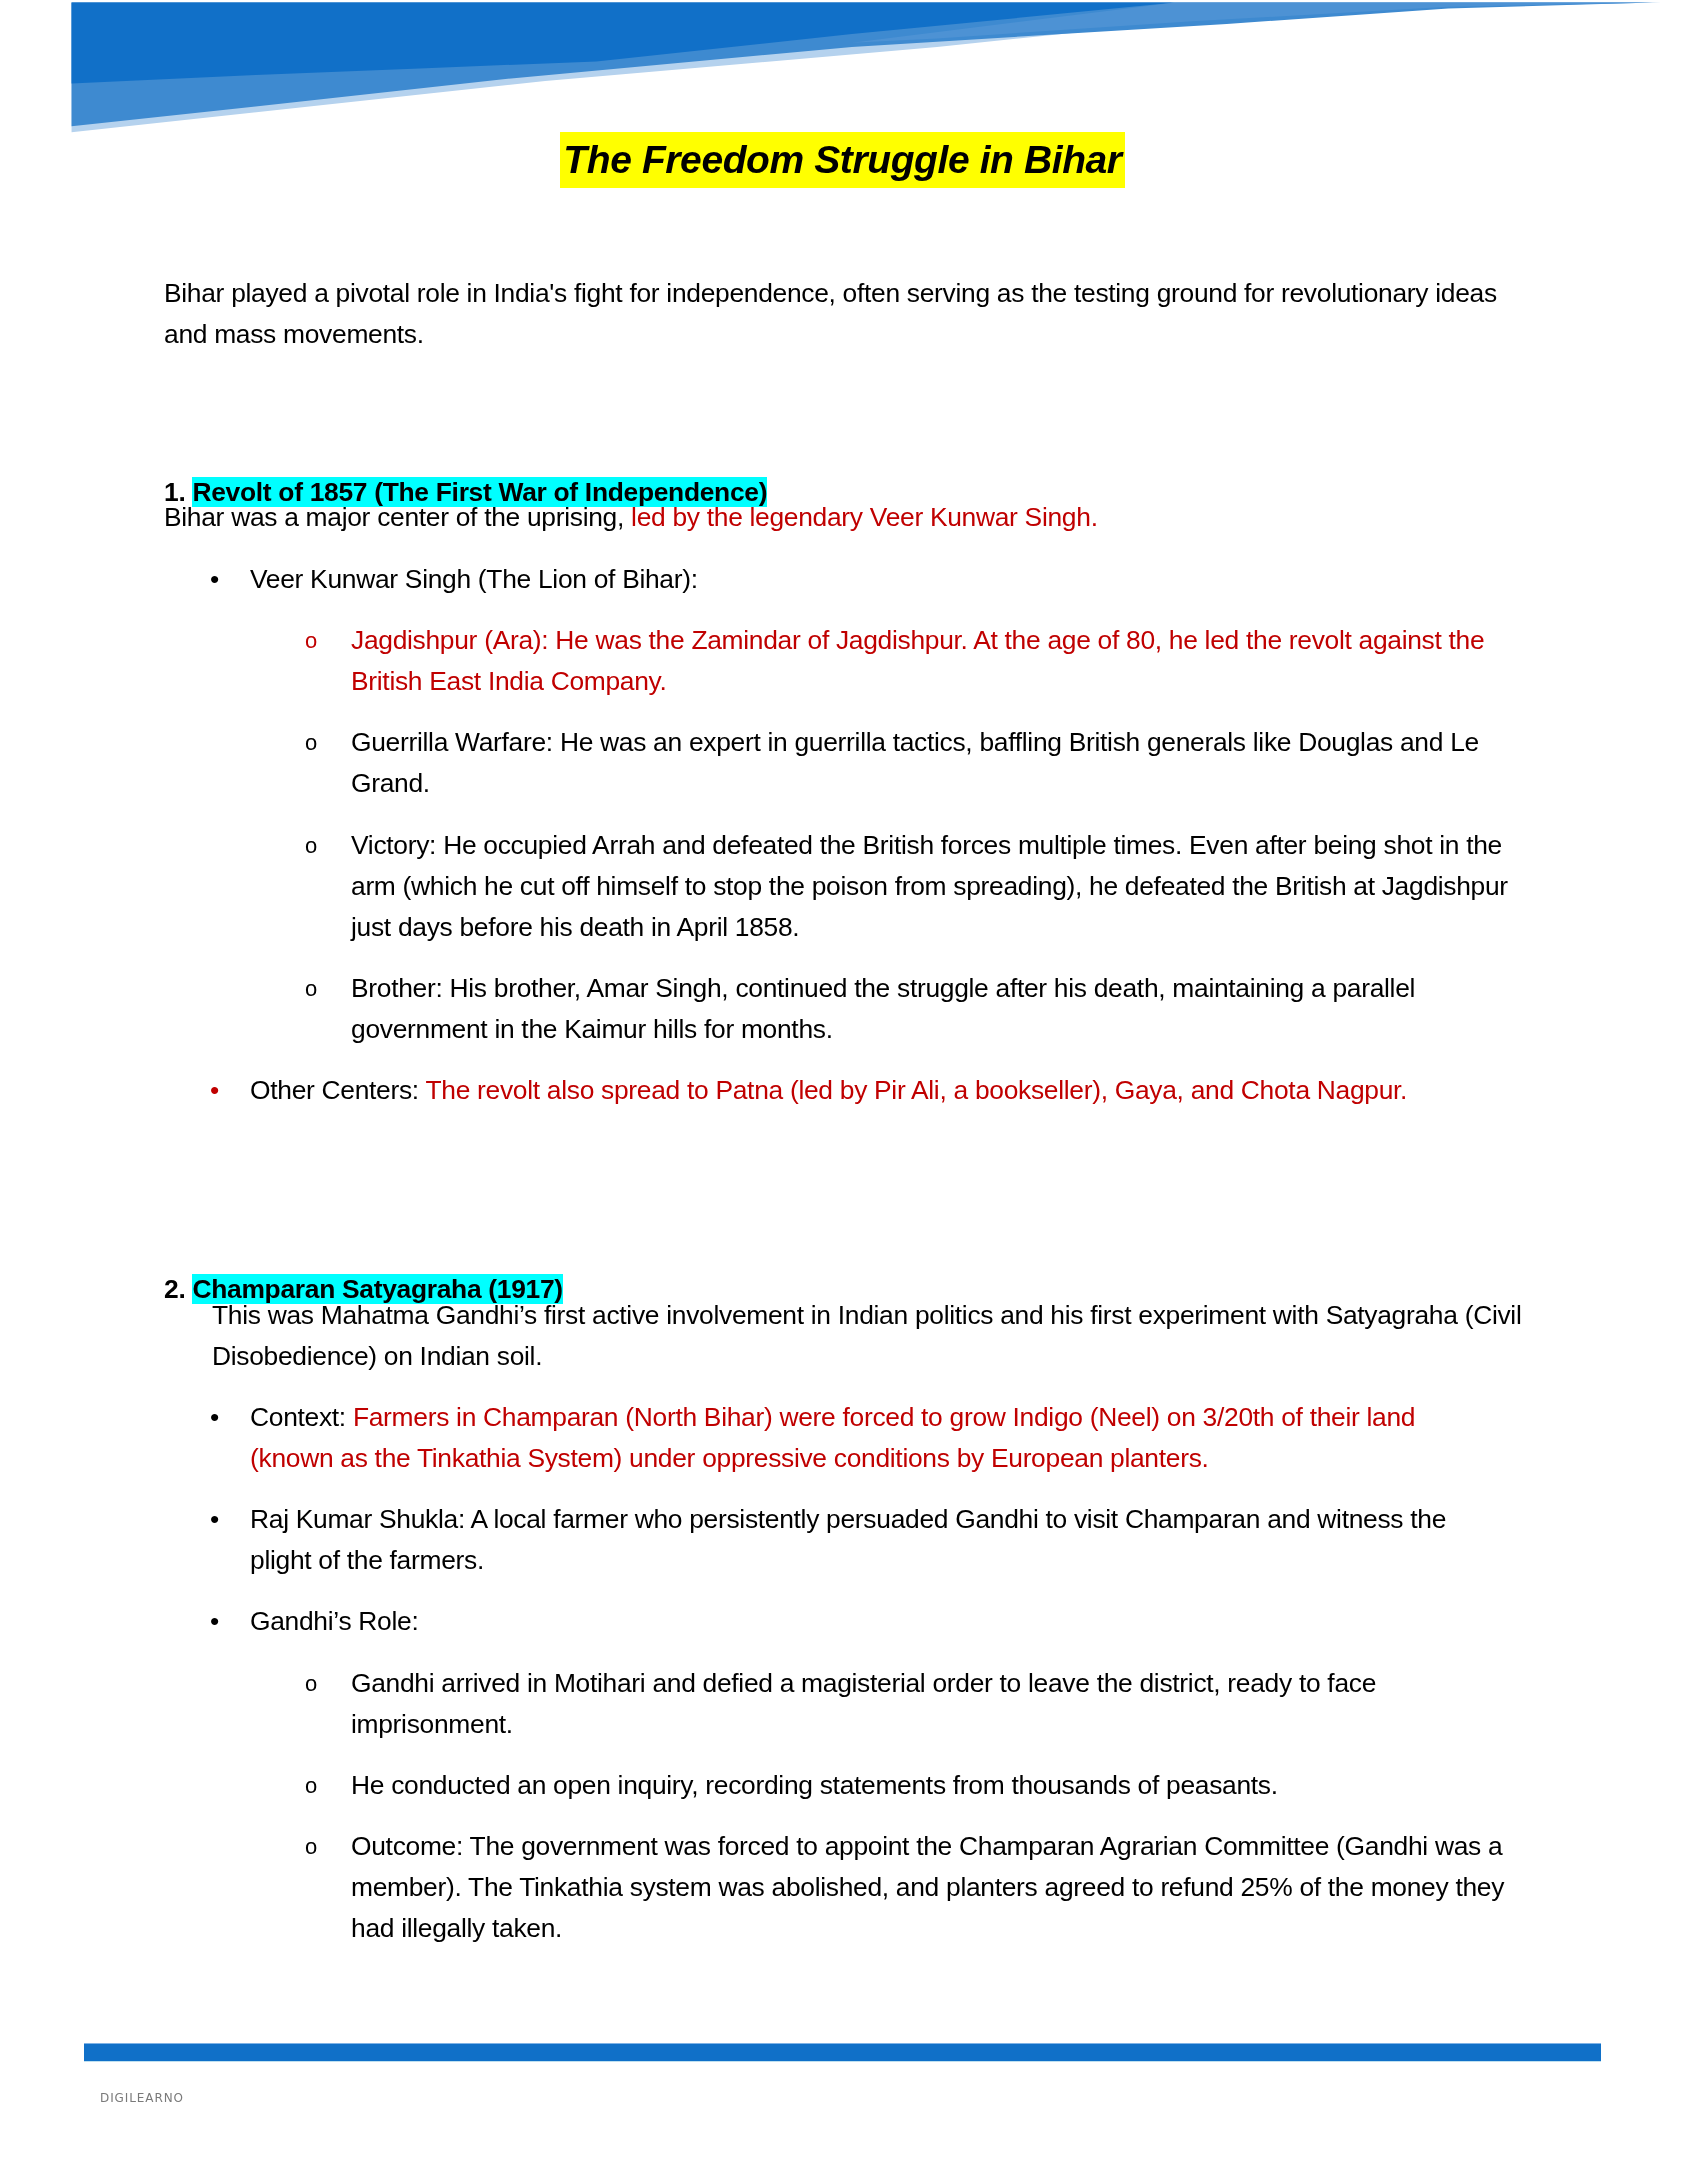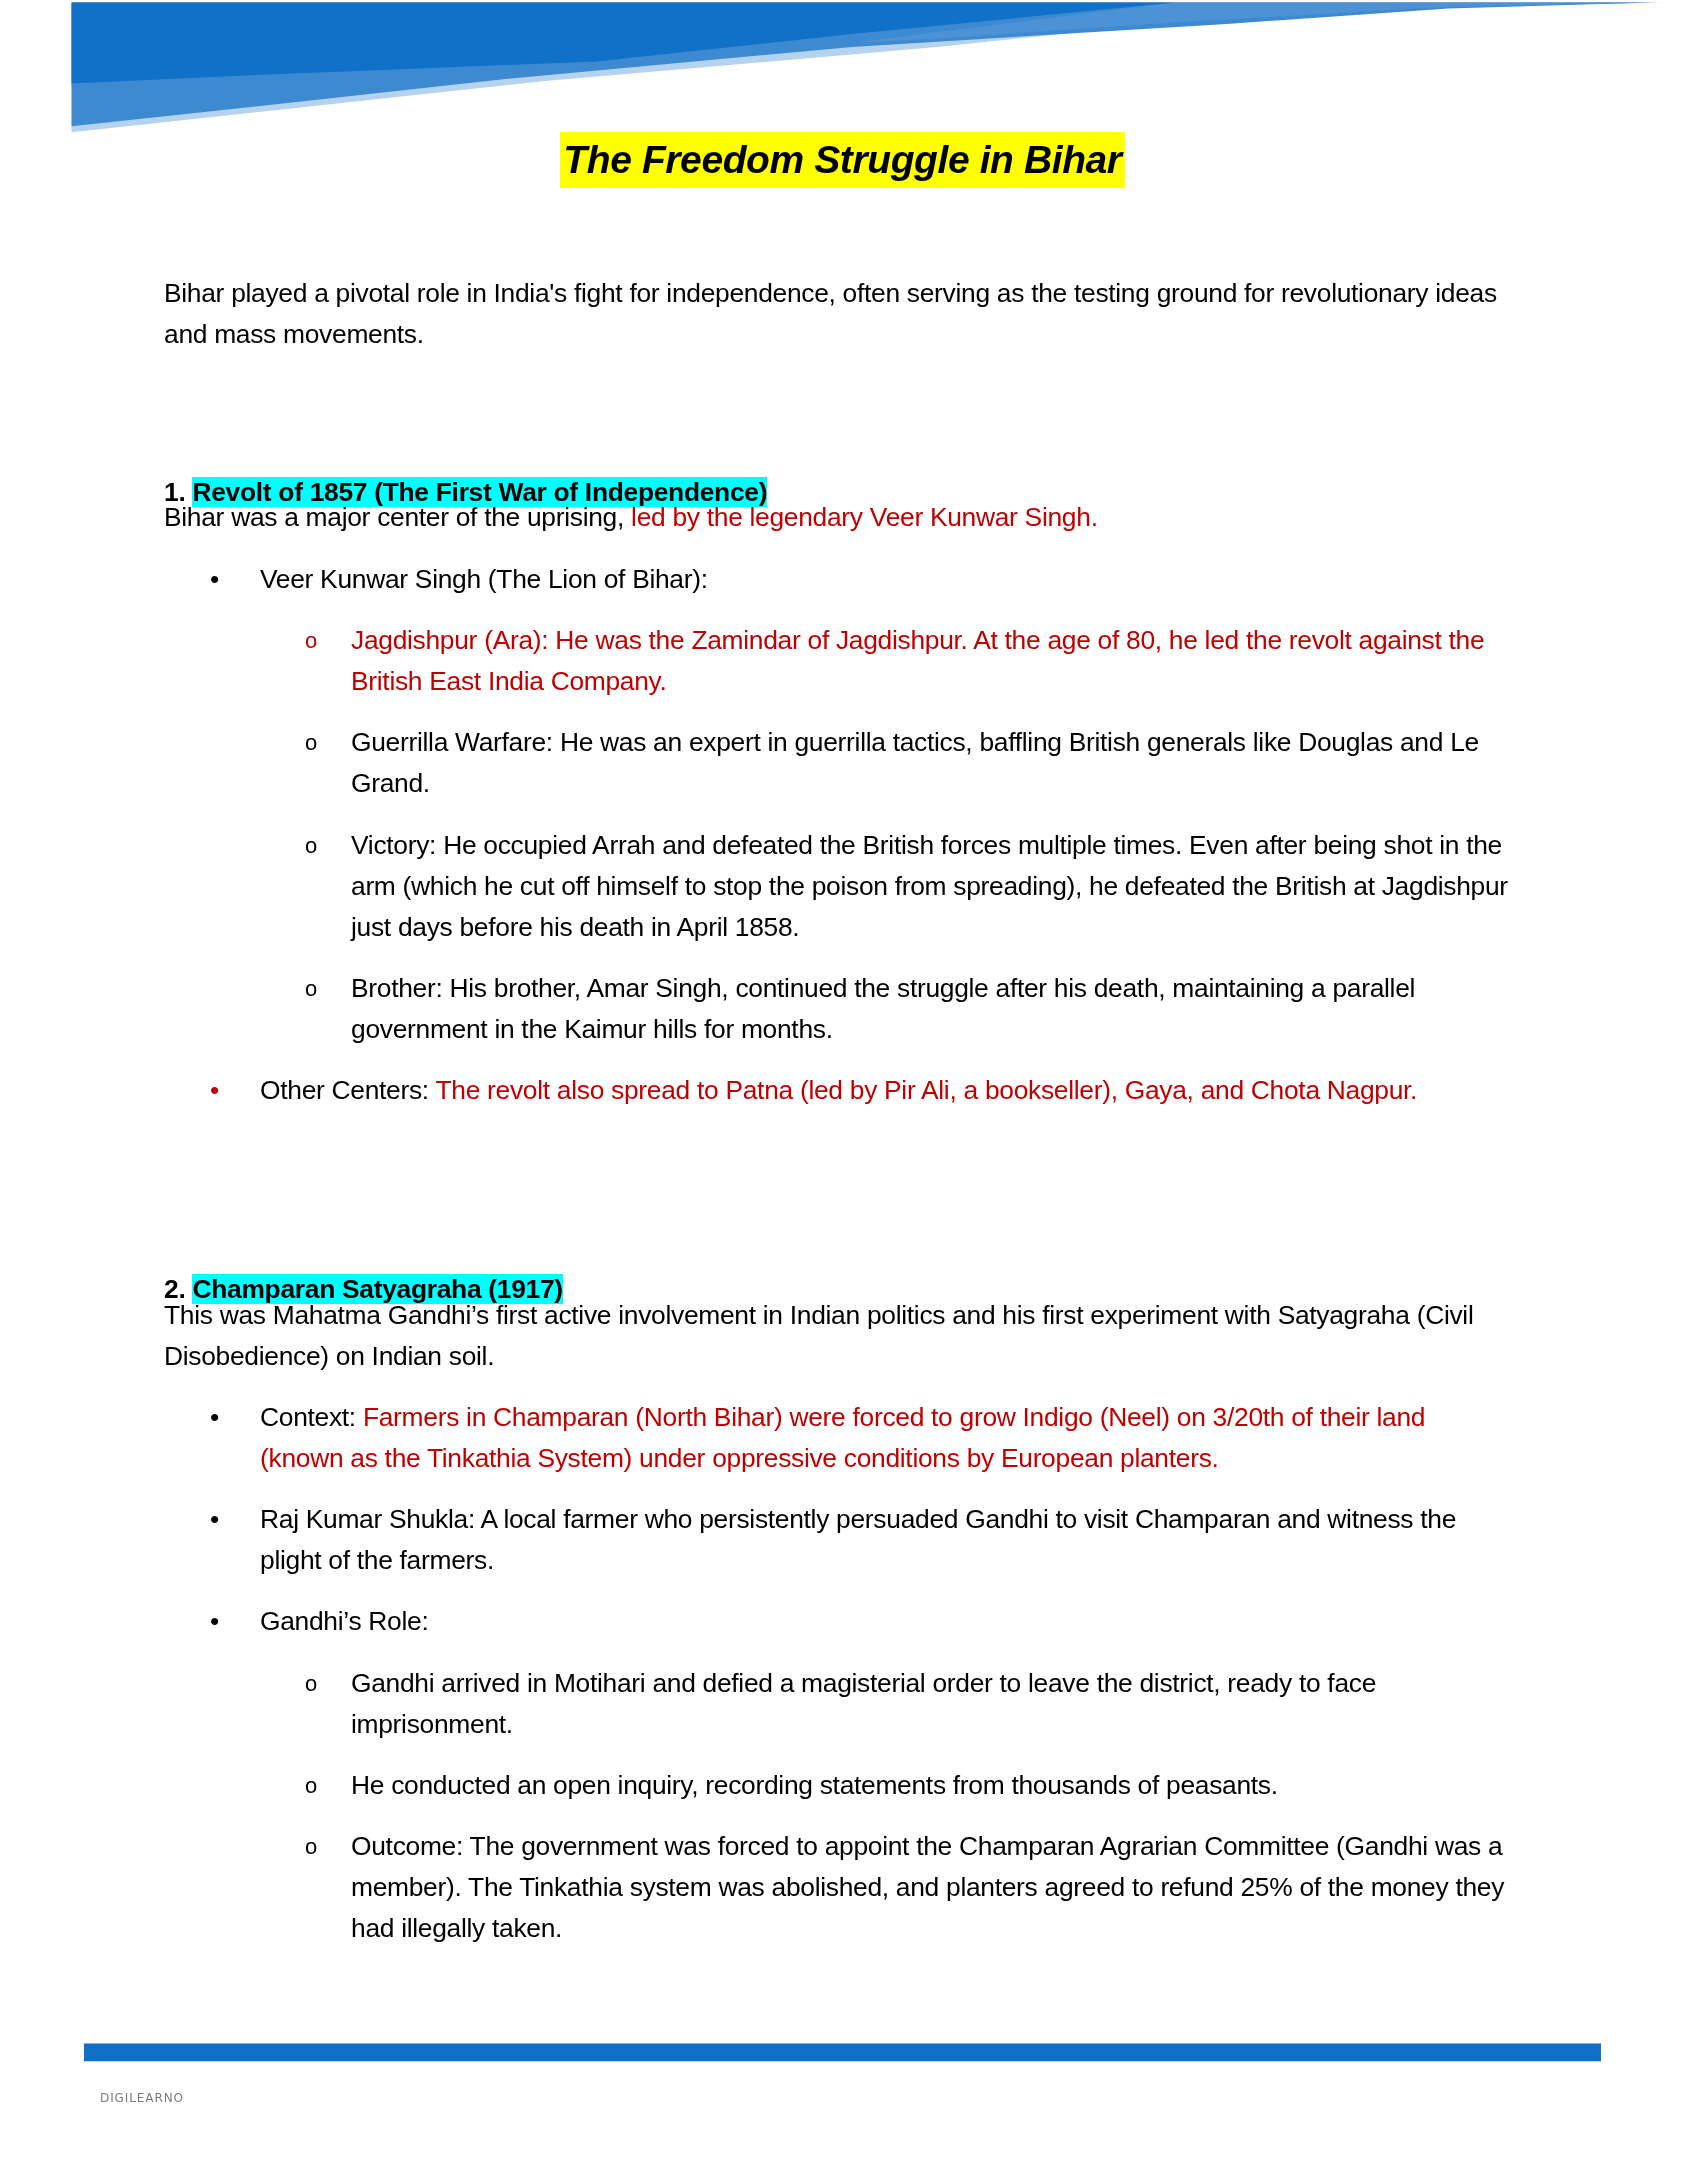--- a/index.html
+++ b/index.html
@@ -18,21 +18,21 @@
       font-size: 26.4px; line-height: 41px; letter-spacing: -0.3px;
     }
     .p-intro { position: absolute; top: 273px; left: 0; width: 1371px; }
     .sec-head { position: absolute; left: 0; font-weight: bold; margin-top: 36px; }
     .hl-cyan { background: #00ffff; }
     .para { position: absolute; left: 0; width: 1371px; }
     .red { color: #c00000; }
     b { font-weight: normal; }
     .item { position: absolute; width: 1278px; }
     .bullet1 { position: absolute; left: 46px; }
-    .text1 { position: absolute; left: 96px; width: 1244px; }
+    .text1 { position: absolute; left: 86px; width: 1244px; }
     .bullet2 { position: absolute; left: 141px; font-size: 22px; }
     .text2 { position: absolute; left: 187px; width: 1193px; }
     .footer-bar {
       position: absolute; left: 84px; top: 2043px; width: 1517px; height: 17px;
       background: #1070c8; border-top: 0.9px solid #7fb3e6; border-bottom: 0.9px solid #bfe0f0;
     }
     .footer-text {
       position: absolute; left: 100px; top: 2091px; font-size: 12px; color: #7a7a7a;
       letter-spacing: 0.9px; font-family: "DejaVu Sans", sans-serif;
     }
@@ -90,21 +90,21 @@
   <div class="item" style="top:1070px;">
     <span class="bullet1 red">•</span>
     <div class="text1"><b>Other Centers:</b><span class="red"> The revolt also spread to </span><b class="red">Patna</b><span class="red"> (led by Pir Ali, a bookseller), Gaya, and Chota Nagpur.</span></div>
   </div>
 
   <div class="sec-head" style="top:1233px;">
     <span>2.</span>
     <span class="hl-cyan">Champaran Satyagraha (1917)</span>
   </div>
 
-  <div class="para" style="top:1295px;"><span>This was </span><b>Mahatma Gandhi’s first active involvement</b><span> in Indian politics and his first experiment with </span><b>Satyagraha</b><span> (Civil Disobedience) on Indian soil.</span></div>
+  <div class="para" style="top:1295px;margin-left:48px;"><span>This was </span><b>Mahatma Gandhi’s first active involvement</b><span> in Indian politics and his first experiment with </span><b>Satyagraha</b><span> (Civil Disobedience) on Indian soil.</span></div>
 
   <div class="item" style="top:1397px;">
     <span class="bullet1">•</span>
     <div class="text1"><b>Context:</b><span class="red"> Farmers in Champaran (North Bihar) were forced to grow </span><b class="red">Indigo (Neel)</b><span class="red"> on </span><b class="red">3/20th</b><span class="red"> of their land (known as the </span><b class="red">Tinkathia System</b><span class="red">) under oppressive conditions by European planters.</span></div>
   </div>
 
   <div class="item" style="top:1499px;">
     <span class="bullet1">•</span>
     <div class="text1"><b>Raj Kumar Shukla:</b><span> A local farmer who persistently persuaded Gandhi to visit Champaran and witness the plight of the farmers.</span></div>
   </div>

